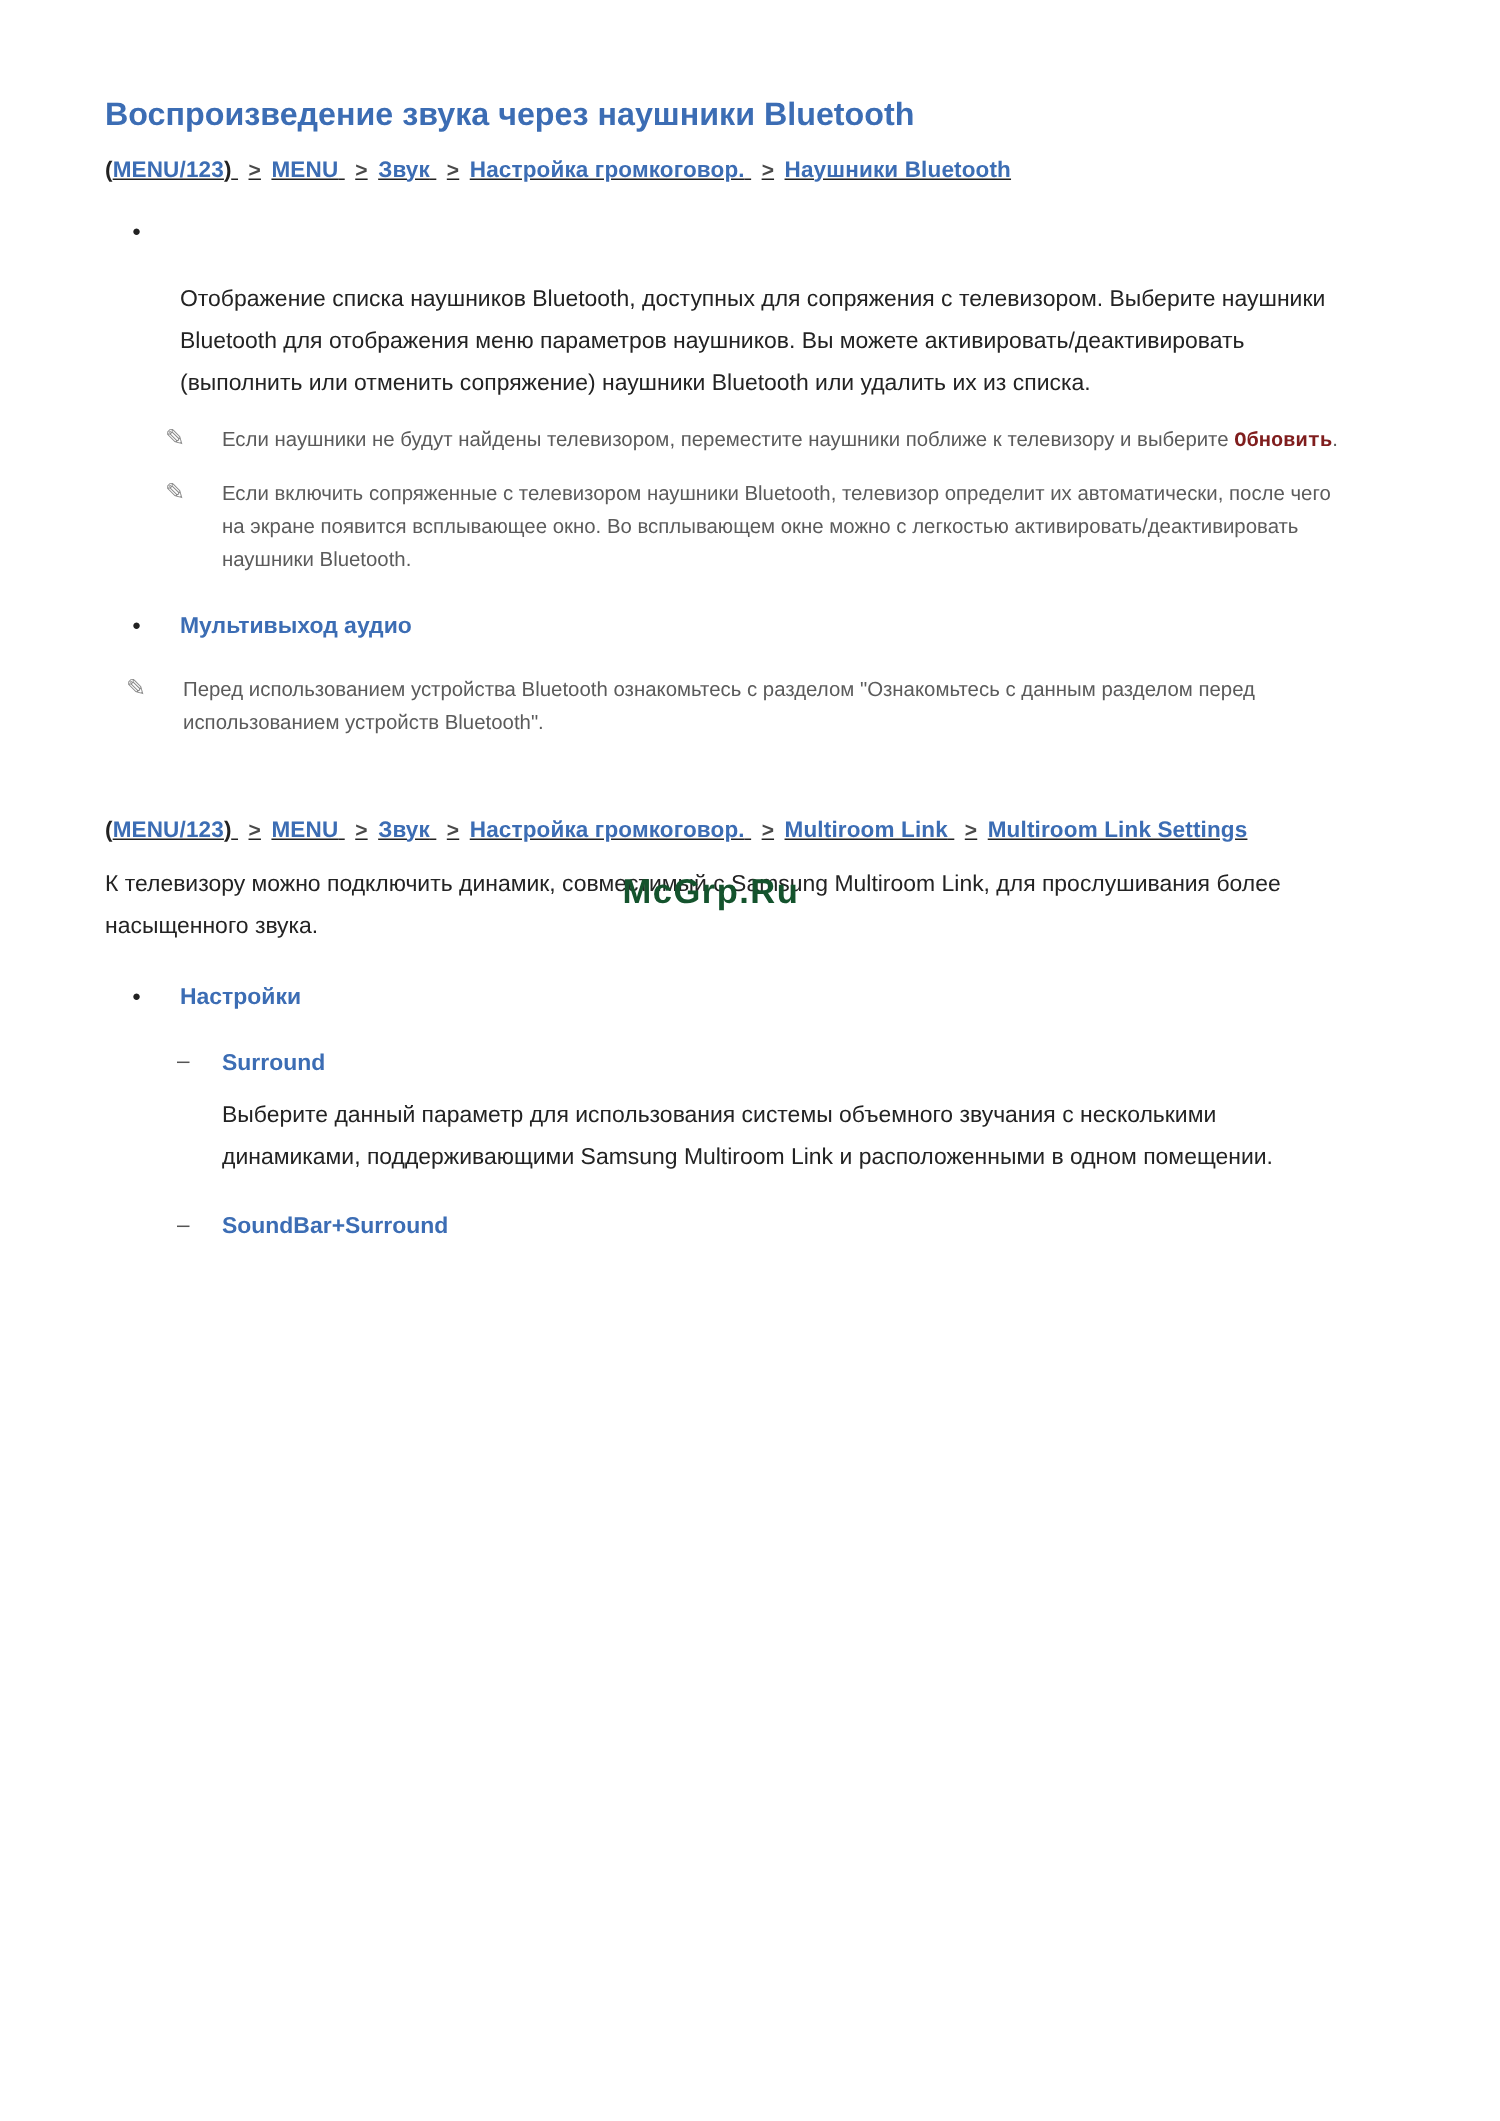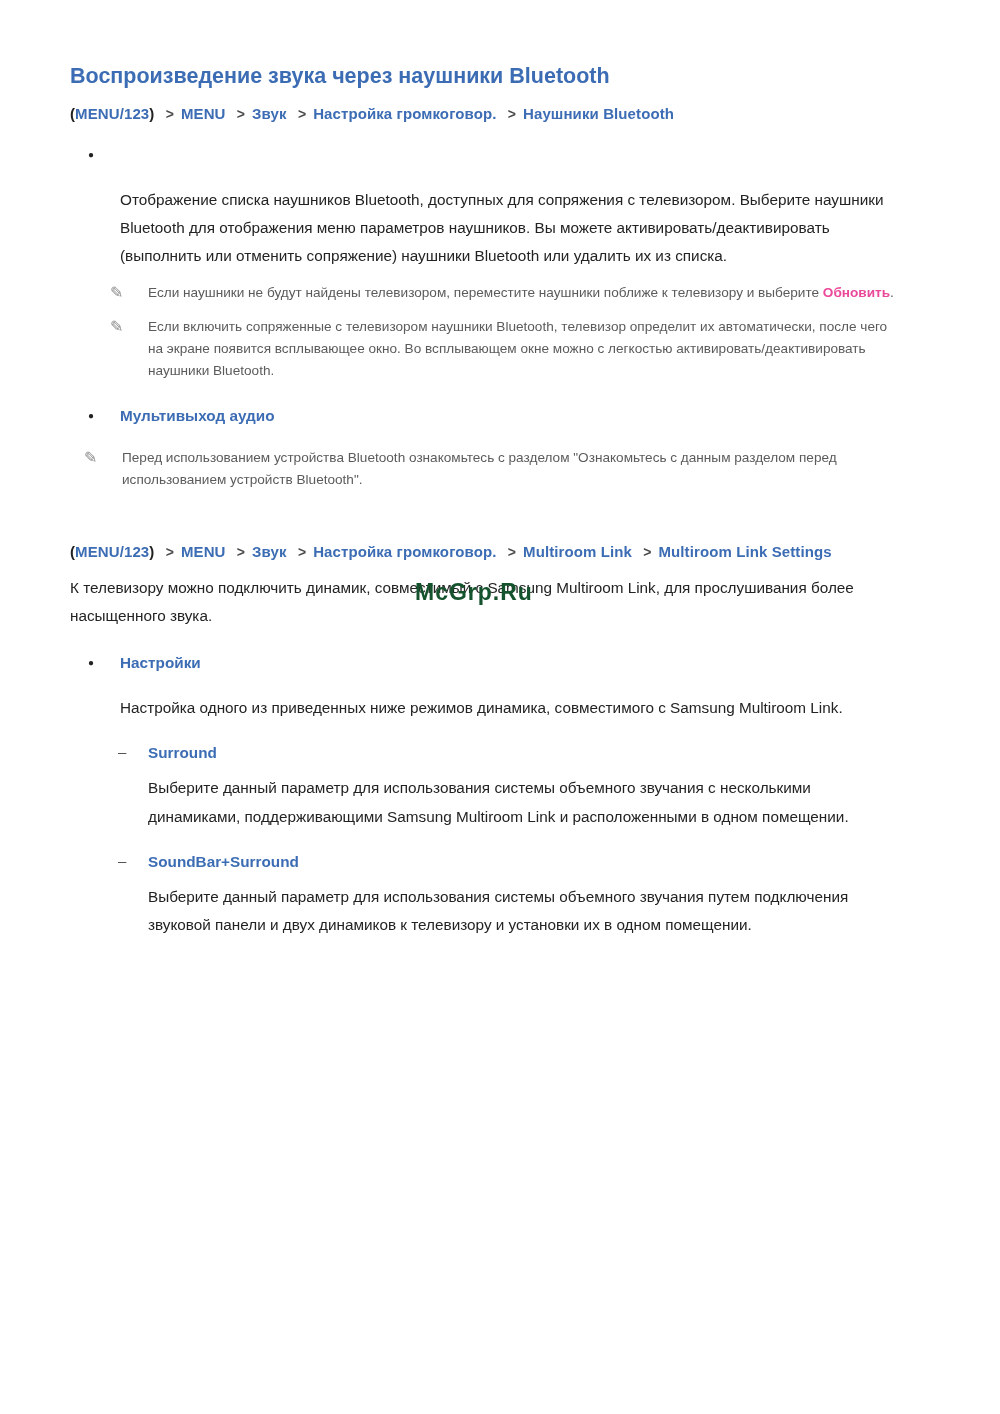--- a/index.html
+++ b/index.html
@@ -22,20 +22,21 @@
     max-width: 820px;
   }
   .section2 { margin-top: 52px; position: relative; }
 
   .breadcrumb {
     font-size: 15px;
     font-weight: bold;
     color: #222222;
     margin: 0 0 14px 0;
     letter-spacing: 0.1px;
+    text-decoration: underline;
   }
   .breadcrumb .crumb { color: #3c6db4; }
   .breadcrumb .paren { color: #222222; }
   .breadcrumb .chev {
     color: #4a4a4a;
     margin: 0 7px;
     font-size: 14px;
   }
 
   .para {
@@ -79,21 +80,21 @@
     line-height: 1.62;
     max-width: 830px;
   }
   .note.outer { margin-left: 14px; margin-top: 18px; }
   .note .pencil {
     flex: 0 0 38px;
     color: #8a8a8a;
     font-size: 16px;
     line-height: 22px;
   }
-  .note .ref { color: #ec4899; font-weight: bold; }
+  .note .ref { color: #7f1d1d; font-weight: bold; font-family: Liberation Mono, monospace; }
 
   .watermark {
     position: absolute;
     left: 345px;
     top: 36px;
     color: #14532d;
     font-family: Liberation Sans, sans-serif;
     font-size: 23px;
     font-weight: bold;
     letter-spacing: 1px;
@@ -155,28 +156,26 @@
       <span class="chev">&gt;</span><span class="crumb">Multiroom Link</span>
       <span class="chev">&gt;</span><span class="crumb">Multiroom Link Settings</span>
     </div>
 
     <p class="para">К телевизору можно подключить динамик, совместимый с Samsung Multiroom Link, для прослушивания более насыщенного звука.</p>
 
     <div class="bullet-row">
       <span class="dot">●</span>
       <span class="bullet-title">Настройки</span>
     </div>
-    <p class="para sub">Настройка одного из приведенных ниже режимов динамика, совместимого с Samsung Multiroom Link.</p>
 
     <div class="dash-row">
       <span class="dash">–</span>
       <span class="bullet-title">Surround</span>
     </div>
     <p class="para sub2">Выберите данный параметр для использования системы объемного звучания с несколькими динамиками, поддерживающими Samsung Multiroom Link и расположенными в одном помещении.</p>
 
     <div class="dash-row">
       <span class="dash">–</span>
       <span class="bullet-title">SoundBar+Surround</span>
     </div>
-    <p class="para sub2">Выберите данный параметр для использования системы объемного звучания путем подключения звуковой панели и двух динамиков к телевизору и установки их в одном помещении.</p>
   </div>
 
 </div>
 
 </body></html>

